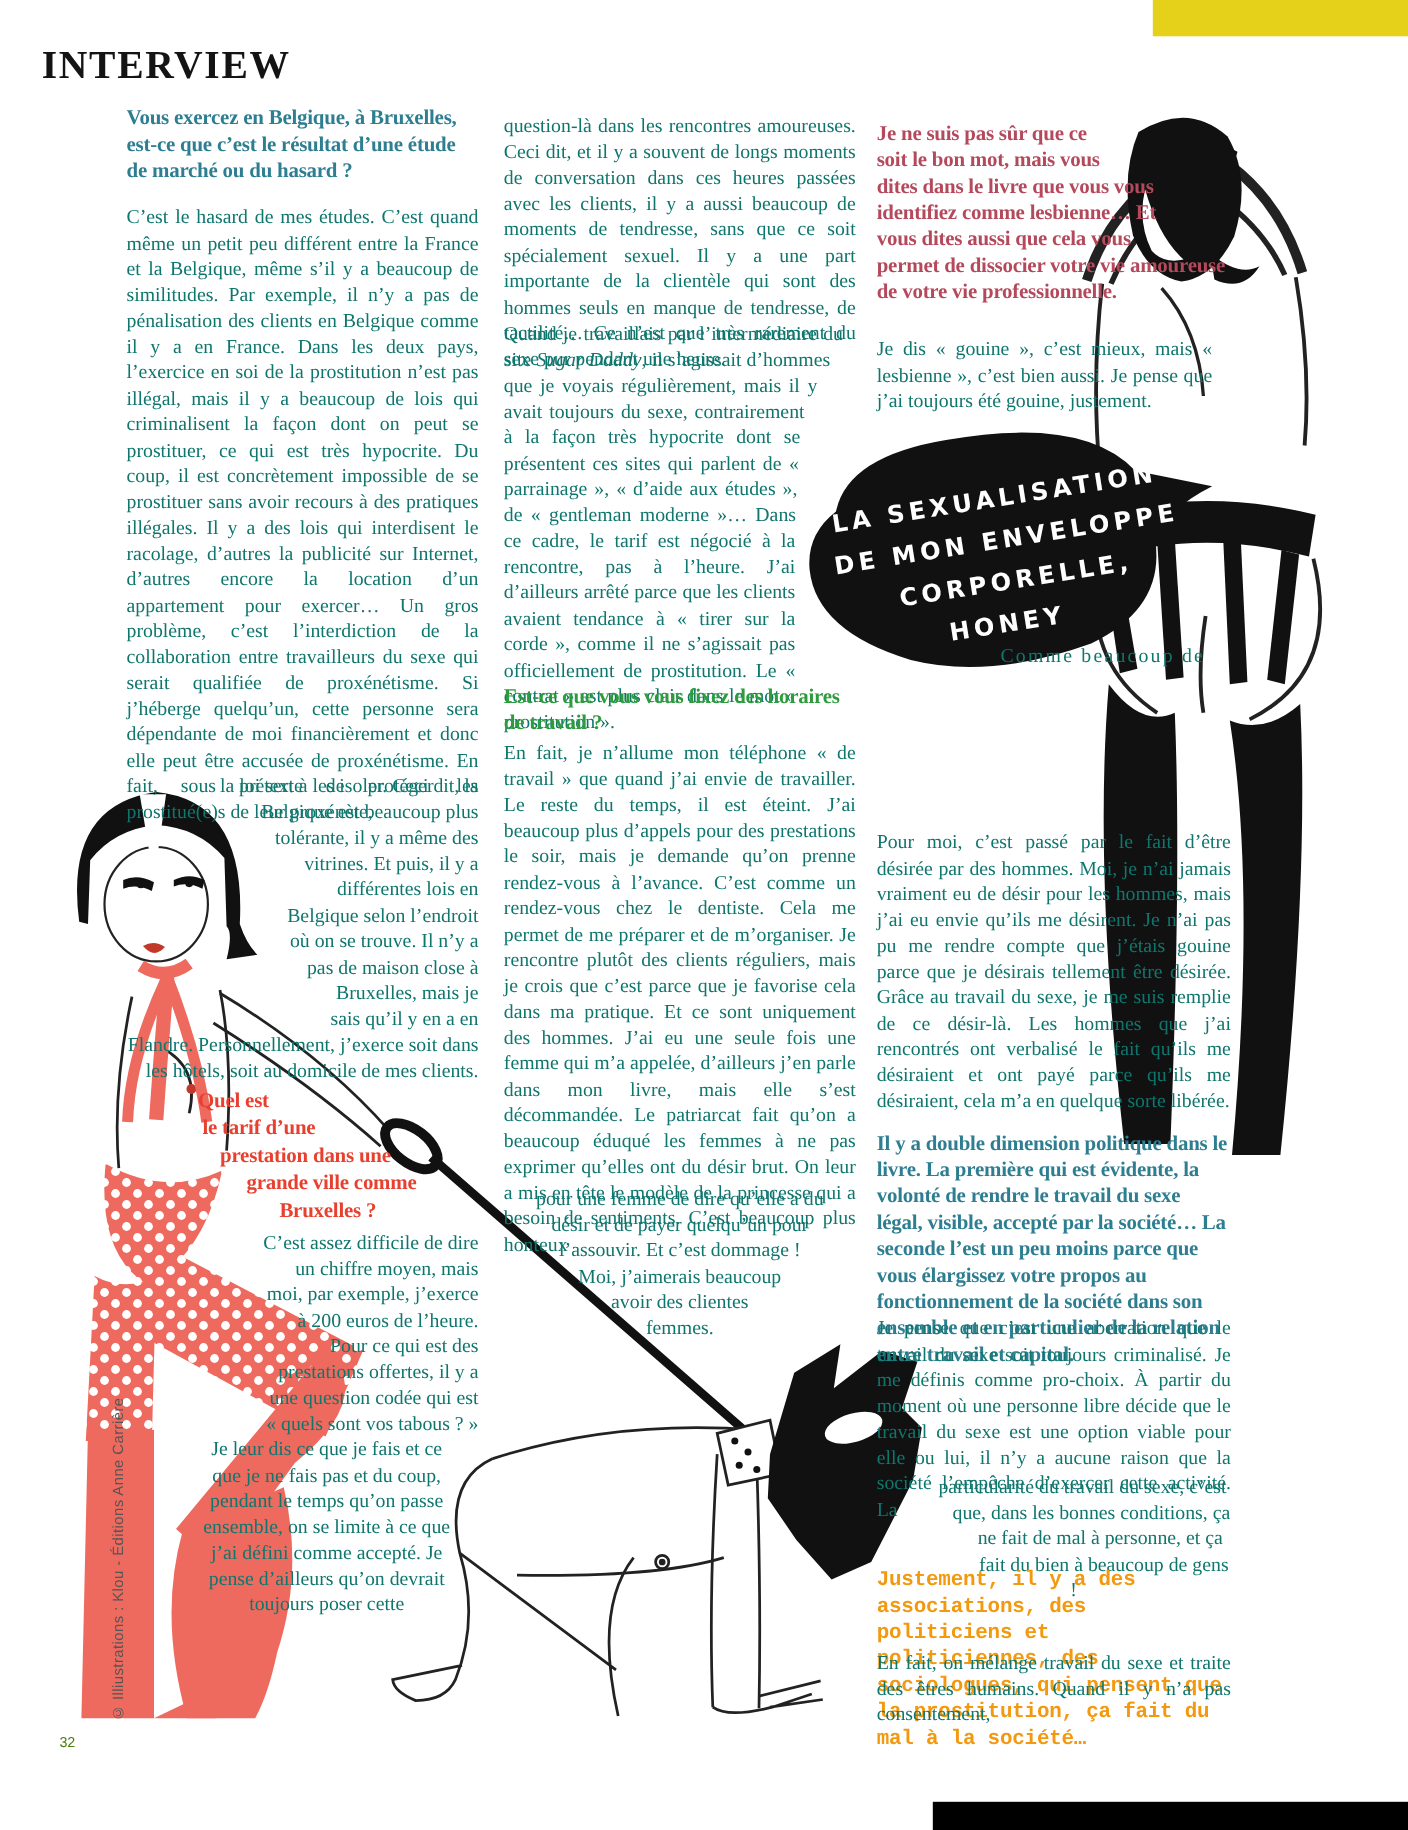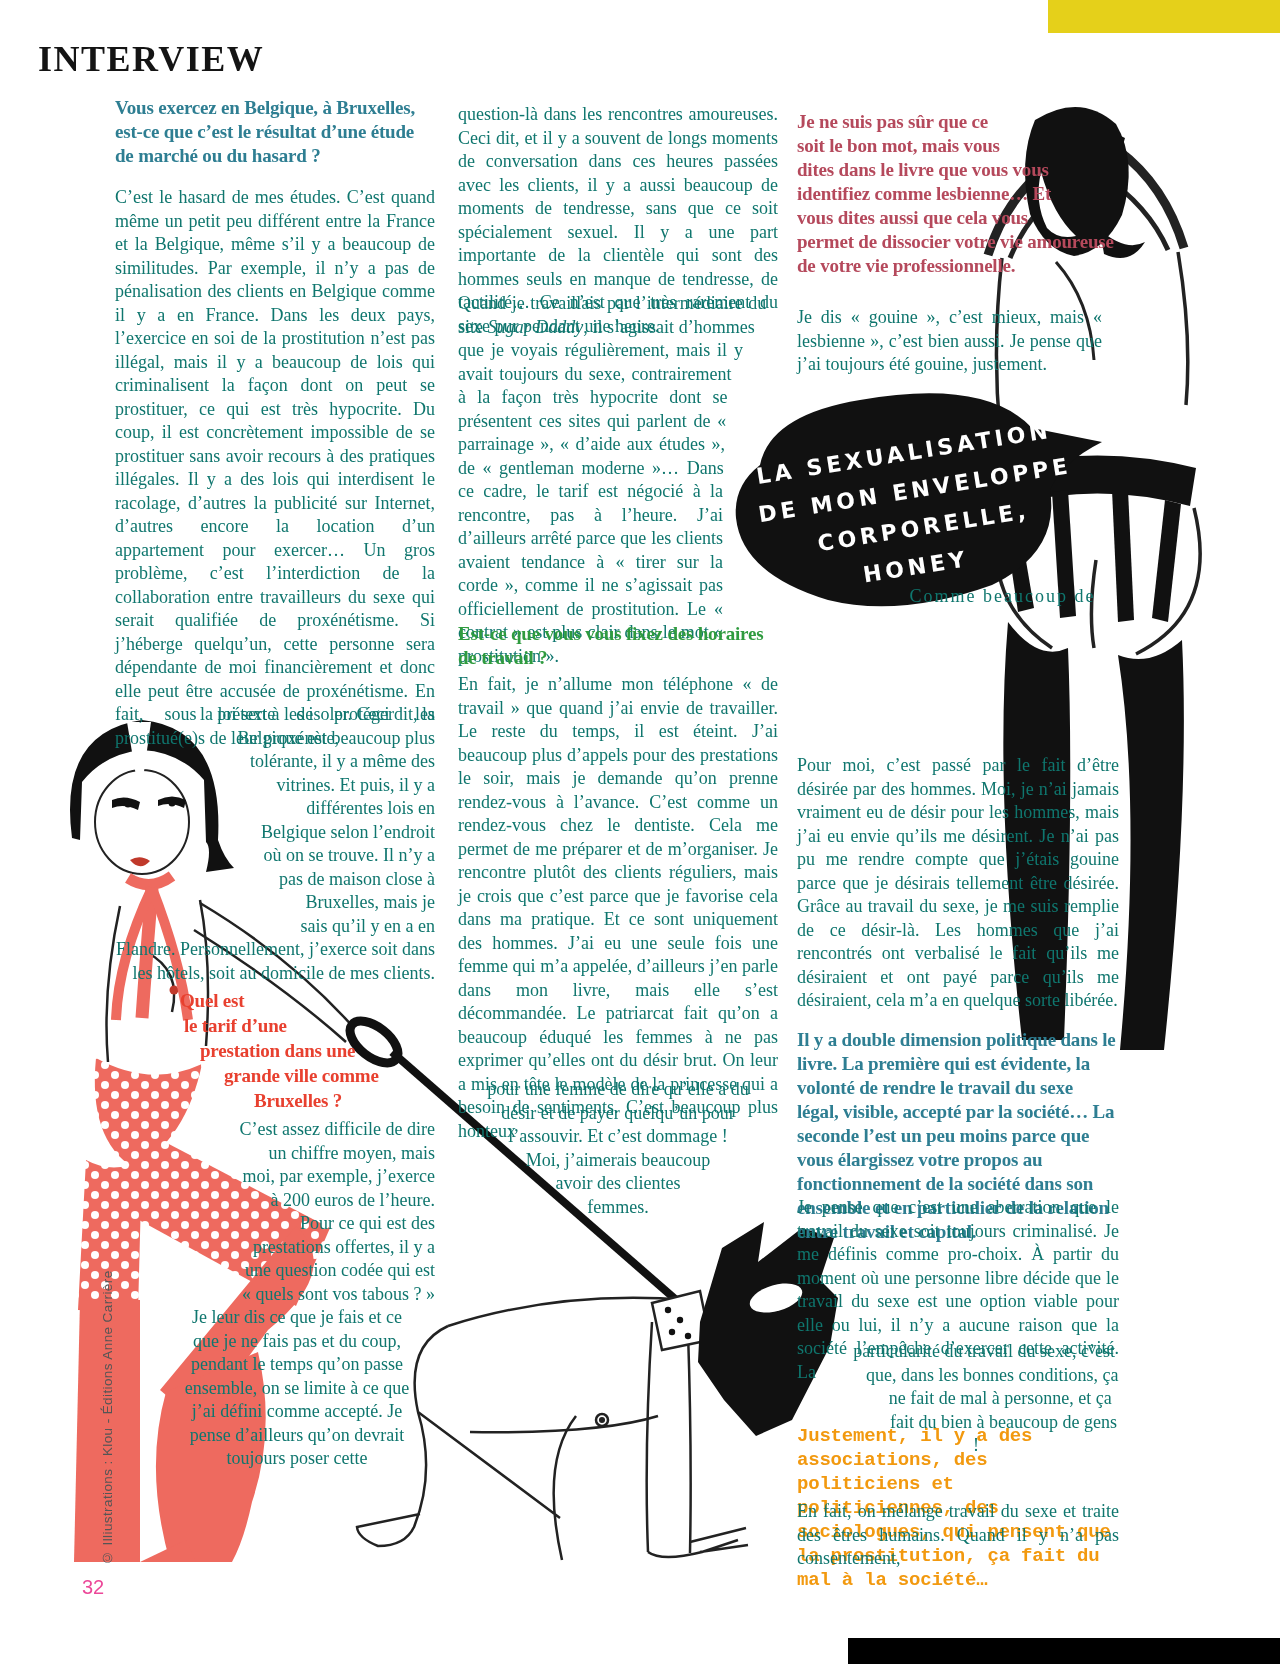--- a/index.html
+++ b/index.html
@@ -12,21 +12,21 @@
   .q-teal{color:var(--q-teal,#2e7e92);}
   .q-red{color:var(--q-red,#e8402f);}
   .q-green{color:var(--q-green,#2f9b3f);}
   .q-maroon{color:var(--q-maroon,#b5495c);}
   .q-orange{color:var(--q-orange,#f2990f);}
   #masthead{left:38px;top:38px;font-family:Liberation Serif, serif;
             font-weight:800;font-size:36px;letter-spacing:1.5px;color:#141414;}
   #yellow-tab{left:1048px;top:0;width:232px;height:33px;background:var(--accent-yellow,#e5d01a);}
   #black-bar{left:848px;top:1638px;width:432px;height:26px;background:#000;}
   #page-number{left:54px;top:1576px;font-family:"Liberation Sans","DejaVu Sans",sans-serif;
-               font-size:20px;color:#ec4899;margin-left:28px;}
+               font-size:13px;color:#4d7c0f;}
   #credit{left:100px;top:1185px;height:380px;writing-mode:vertical-rl;transform:rotate(180deg);
           font-family:"Liberation Sans","DejaVu Sans",sans-serif;font-size:13.5px;color:#555;
           letter-spacing:0.4px;white-space:nowrap;}
   
   .shape-l{float:left;}
   .shape-r{float:right;}
   #a1b-shape{width:180px;height:225px;shape-outside:polygon(0 0,62px 0,180px 100%,0 100%);}
   #q1c3-shape{width:100px;height:100px;shape-outside:polygon(0 0,100% 0,100% 100%,70% 100%);}
   #p2c2-shape{width:55px;height:215px;margin-top:118px;
               shape-outside:polygon(100% 0,10% 30%,0 60%,0 100%,100% 100%);}

